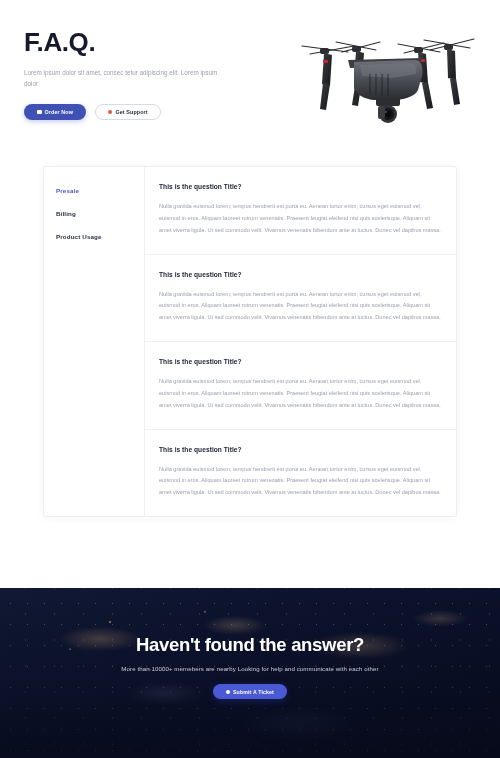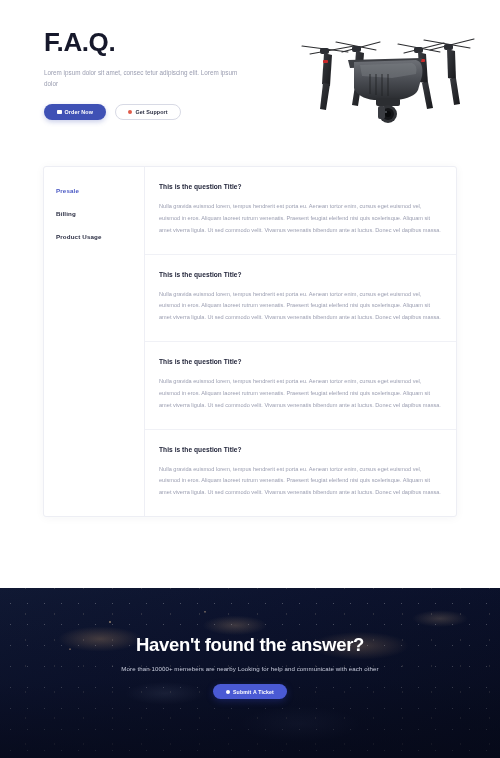--- a/index.html
+++ b/index.html
@@ -21,21 +21,21 @@
     position: relative;
     width: 500px;
     height: 758px;
     background: #ffffff;
   }
 
   
   .hero {
     position: relative;
     height: 150px;
-    padding: 28px 40px 0 44px;
+    padding: 28px 40px 0 24px;
     background: #ffffff;
   }
 
   .hero-title {
     font-size: 26px;
     font-weight: 700;
     letter-spacing: -0.4px;
     color: #16182b;
     line-height: 1.1;
   }

